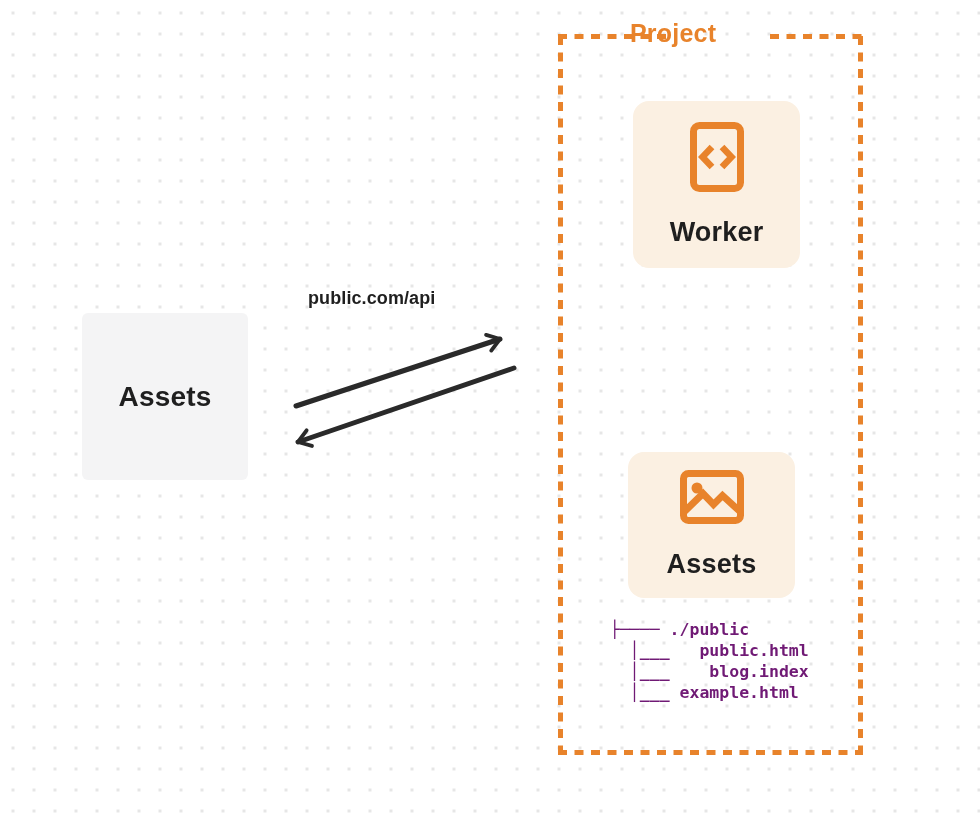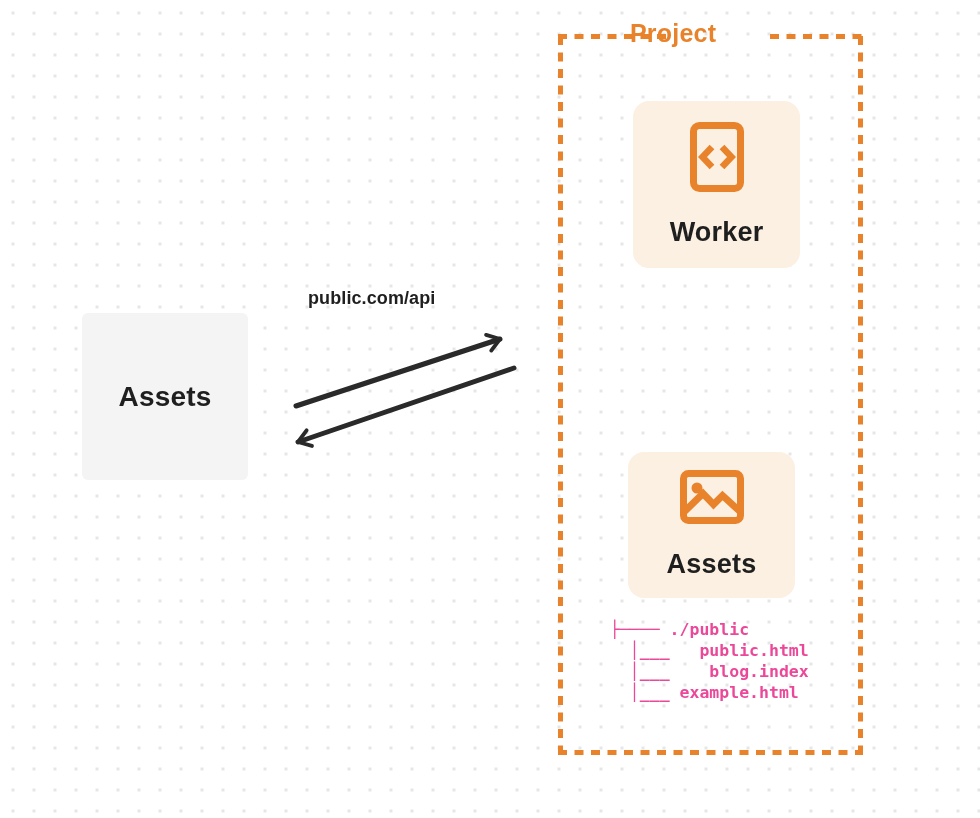--- a/index.html
+++ b/index.html
@@ -56,21 +56,21 @@
   }
   .card.worker{left:633px;top:101px;height:167px;gap:25px;}
   .card.assets{left:628px;top:452px;height:146px;gap:25px;}
   .card .card-label{font-size:27px;font-weight:700;color:var(--c-ink,#1F1F1F);letter-spacing:.2px;}
   .icon-svg{display:block;stroke:var(--c-accent_orange,#E8832B);}
   .icon-fill{fill:var(--c-accent_orange,#E8832B);}
   .tree{
     position:absolute;left:610px;top:619px;
     font-family:"DejaVu Sans Mono",monospace;
     font-size:16.5px;line-height:21px;font-weight:600;
-    color:#ec4899;
+    color:#701a75;
   }
   .tree-line{white-space:pre;}
 </style>
 </head>
 <body>
 
 <div class="canvas">
 
   <svg class="layer" viewBox="0 0 980 818">
     <defs>

